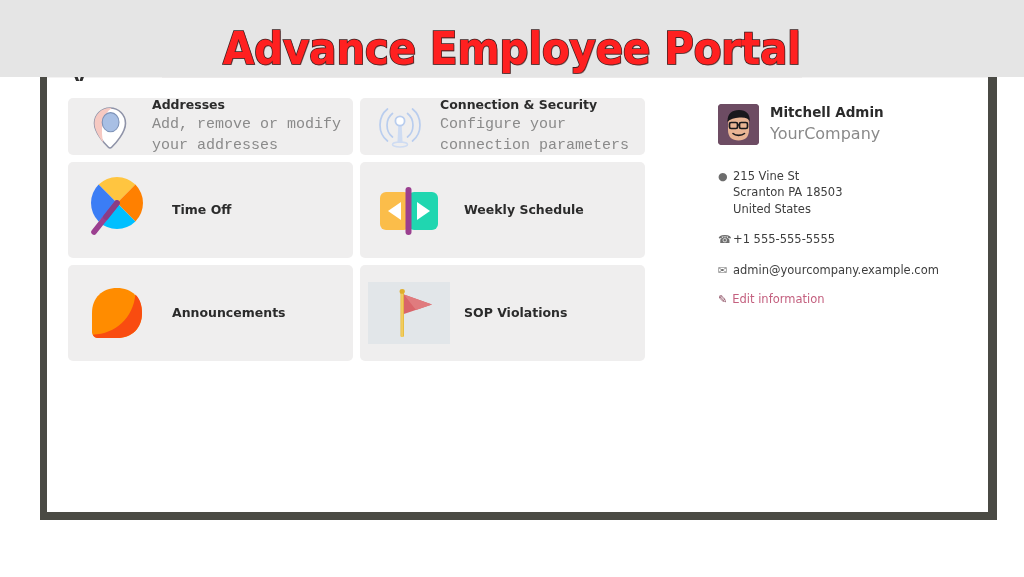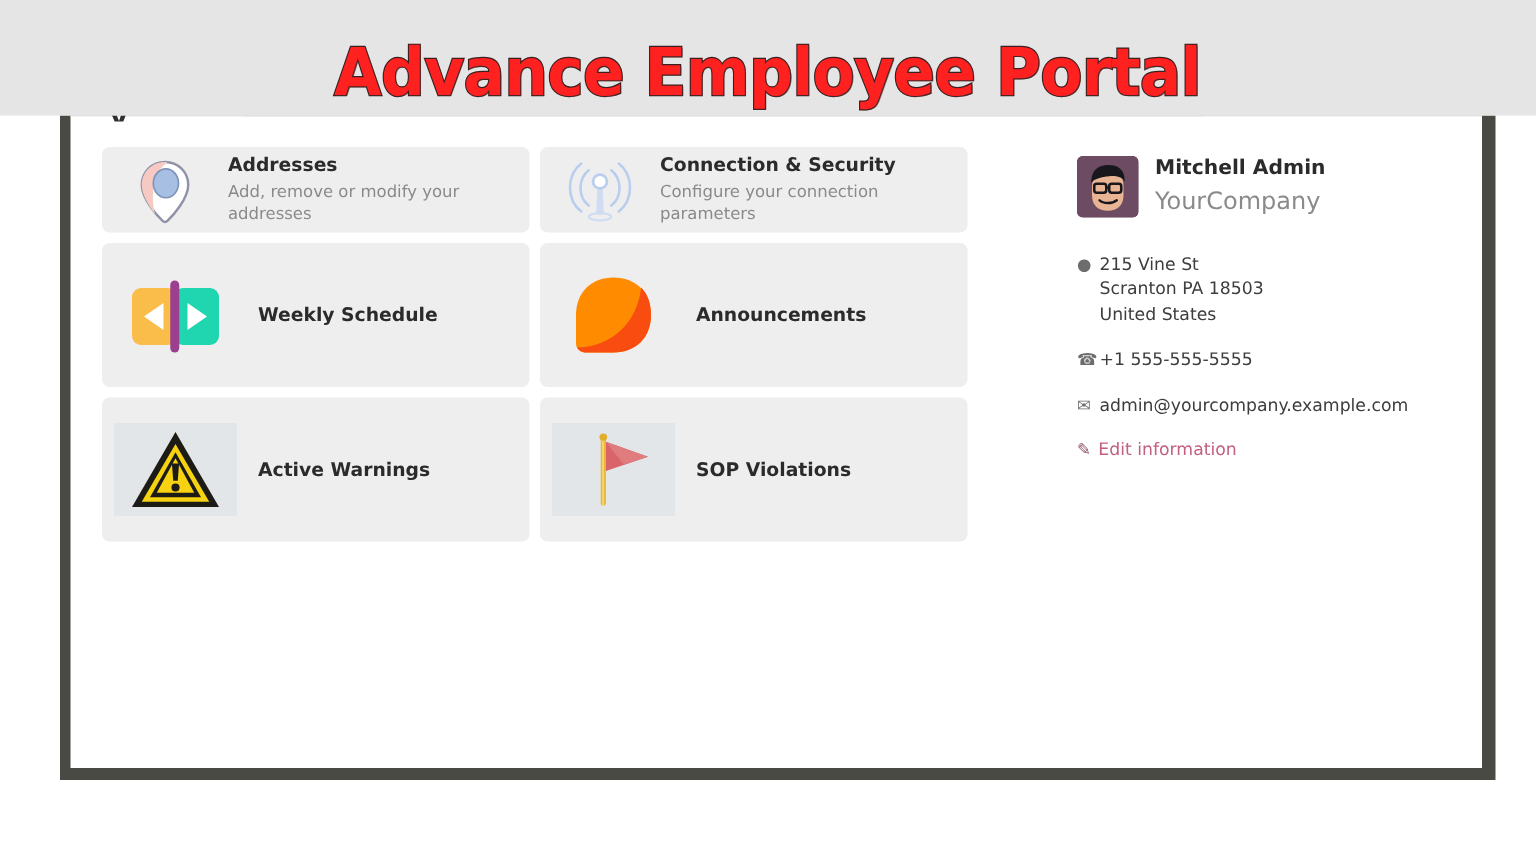--- a/index.html
+++ b/index.html
@@ -139,24 +139,25 @@
     justify-content: center;
   }
   .card-text { margin-left: 14px; }
   .card-title {
     font-size: 12.5px;
     font-weight: bold;
     color: #2b2b2b;
     line-height: 1.35;
   }
   .card-sub {
-    font-size: 11px;
+    font-size: 15px;
     color: #8a8a8a;
     line-height: 1.4;
     margin-top: 1px;
+    font-family: Liberation Mono, monospace;
   }
 
   
   .icon-plate {
     width: 82px;
     height: 62px;
     background: #e2e6e9;
     display: flex;
     align-items: center;
     justify-content: center;
@@ -265,20 +266,37 @@
               <circle cx="26" cy="22" r="4.6" fill="#ffffff" stroke="#b9cdee" stroke-width="1.8"></circle>
               <ellipse cx="26" cy="45.5" rx="7.5" ry="2.4" fill="none" stroke="#cfdcf2" stroke-width="1.5"></ellipse>
             </svg>
           </div>
           <div class="card-text">
             <div class="card-title">Connection &amp; Security</div>
             <div class="card-sub">Configure your connection parameters</div>
           </div>
         </div>
 
+        <div class="card medium">
+          <div class="card-icon">
+            <svg width="82" height="82" viewBox="0 0 82 82">
+              <g transform="translate(41,34) rotate(45)">
+                <path d="M0 0 L-26 0 A26 26 0 0 1 0 -26 Z" fill="#ffc540"></path>
+                <path d="M0 0 L0 -26 A26 26 0 0 1 26 0 Z" fill="#ff8000"></path>
+                <path d="M0 0 L26 0 A26 26 0 0 1 0 26 Z" fill="#00bfff"></path>
+                <path d="M0 0 L0 26 A26 26 0 0 1 -26 0 Z" fill="#3b7df5"></path>
+              </g>
+              <path d="M41 34 L18 63" stroke="#9b3f8f" stroke-width="5.6" stroke-linecap="round"></path>
+              <path d="M41 34 L30 48" stroke="#8a3c86" stroke-width="5.6" stroke-linecap="round"></path>
+            </svg>
+          </div>
+          <div class="card-text">
+            <div class="card-title">Time Off</div>
+          </div>
+        </div>
 
         <div class="card medium">
           <div class="card-icon">
             <svg width="82" height="72" viewBox="0 0 82 72">
               <rect x="12" y="18" width="30" height="38" rx="6" fill="#fbbd4a"></rect>
               <rect x="40" y="18" width="30" height="38" rx="6" fill="#20d6b0"></rect>
               <path d="M33 28 L33 46 L20 37 Z" fill="#ffffff"></path>
               <path d="M49 28 L49 46 L62 37 Z" fill="#ffffff"></path>
               <rect x="37.5" y="13" width="6" height="48" rx="3" fill="#9b3f8f"></rect>
             </svg>
@@ -293,37 +311,20 @@
             <svg width="82" height="82" viewBox="0 0 82 82">
               <path d="M41 16 C56 16 66 26 66 41 C66 56 56 66 41 66 L22 66 C18.7 66 16 63.3 16 60 L16 41 C16 26 26 16 41 16 Z" fill="#ff8c00"></path>
               <path d="M59.4 22.6 C64.1 27.1 66 33.5 66 41 C66 56 56 66 41 66 L22 66 C19.7 66 17.7 64.7 16.7 62.7 C40 62 57 46 59.4 22.6 Z" fill="#f94c10"></path>
             </svg>
           </div>
           <div class="card-text">
             <div class="card-title">Announcements</div>
           </div>
         </div>
 
-        <div class="card medium">
-          <div class="card-icon">
-            <div class="icon-plate">
-              <svg width="62" height="56" viewBox="0 0 62 56">
-                <path d="M31 3 L60 53 L2 53 Z" fill="#1d1b16"></path>
-                <path d="M31 11 L53.5 49.5 L8.5 49.5 Z" fill="#f6d210"></path>
-                <path d="M31 16.5 L48 46.5 L14 46.5 Z" fill="#1d1b16"></path>
-                <path d="M31 20.5 L43.5 43.5 L18.5 43.5 Z" fill="#f6d210"></path>
-                <path d="M28.6 24 L33.4 24 L32.5 35.5 L29.5 35.5 Z" fill="#1d1b16"></path>
-                <circle cx="31" cy="40" r="2.7" fill="#1d1b16"></circle>
-              </svg>
-            </div>
-          </div>
-          <div class="card-text">
-            <div class="card-title">Active Warnings</div>
-          </div>
-        </div>
 
         <div class="card medium">
           <div class="card-icon">
             <div class="icon-plate">
               <svg width="62" height="56" viewBox="0 0 62 56">
                 <rect x="22.5" y="7" width="3.4" height="45" rx="1.2" fill="#e8b830"></rect>
                 <rect x="23.4" y="7" width="1.3" height="45" fill="#f6d472"></rect>
                 <ellipse cx="24.2" cy="6.4" rx="2.6" ry="2.4" fill="#e0ae2c"></ellipse>
                 <path d="M25.9 9.5 L54 19.5 L25.9 29 Z" fill="#d9656a"></path>
                 <path d="M25.9 9.5 L54 19.5 L38 24.9 Z" fill="#e07b7e"></path>

